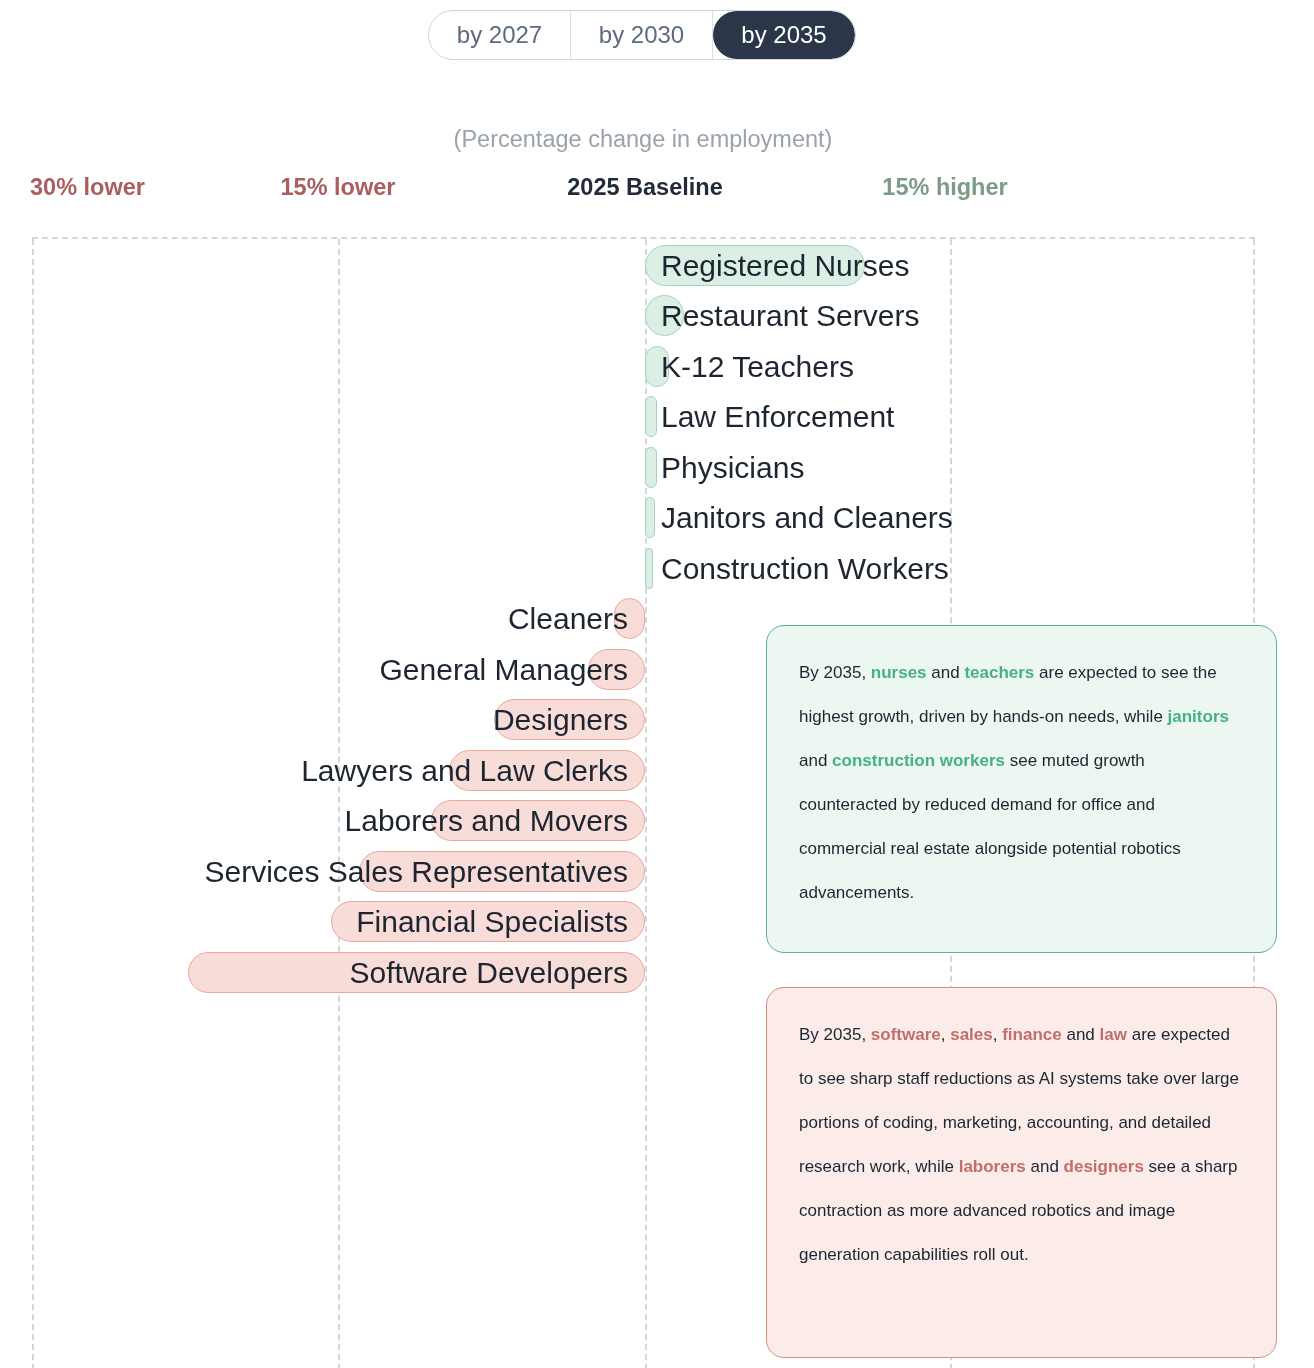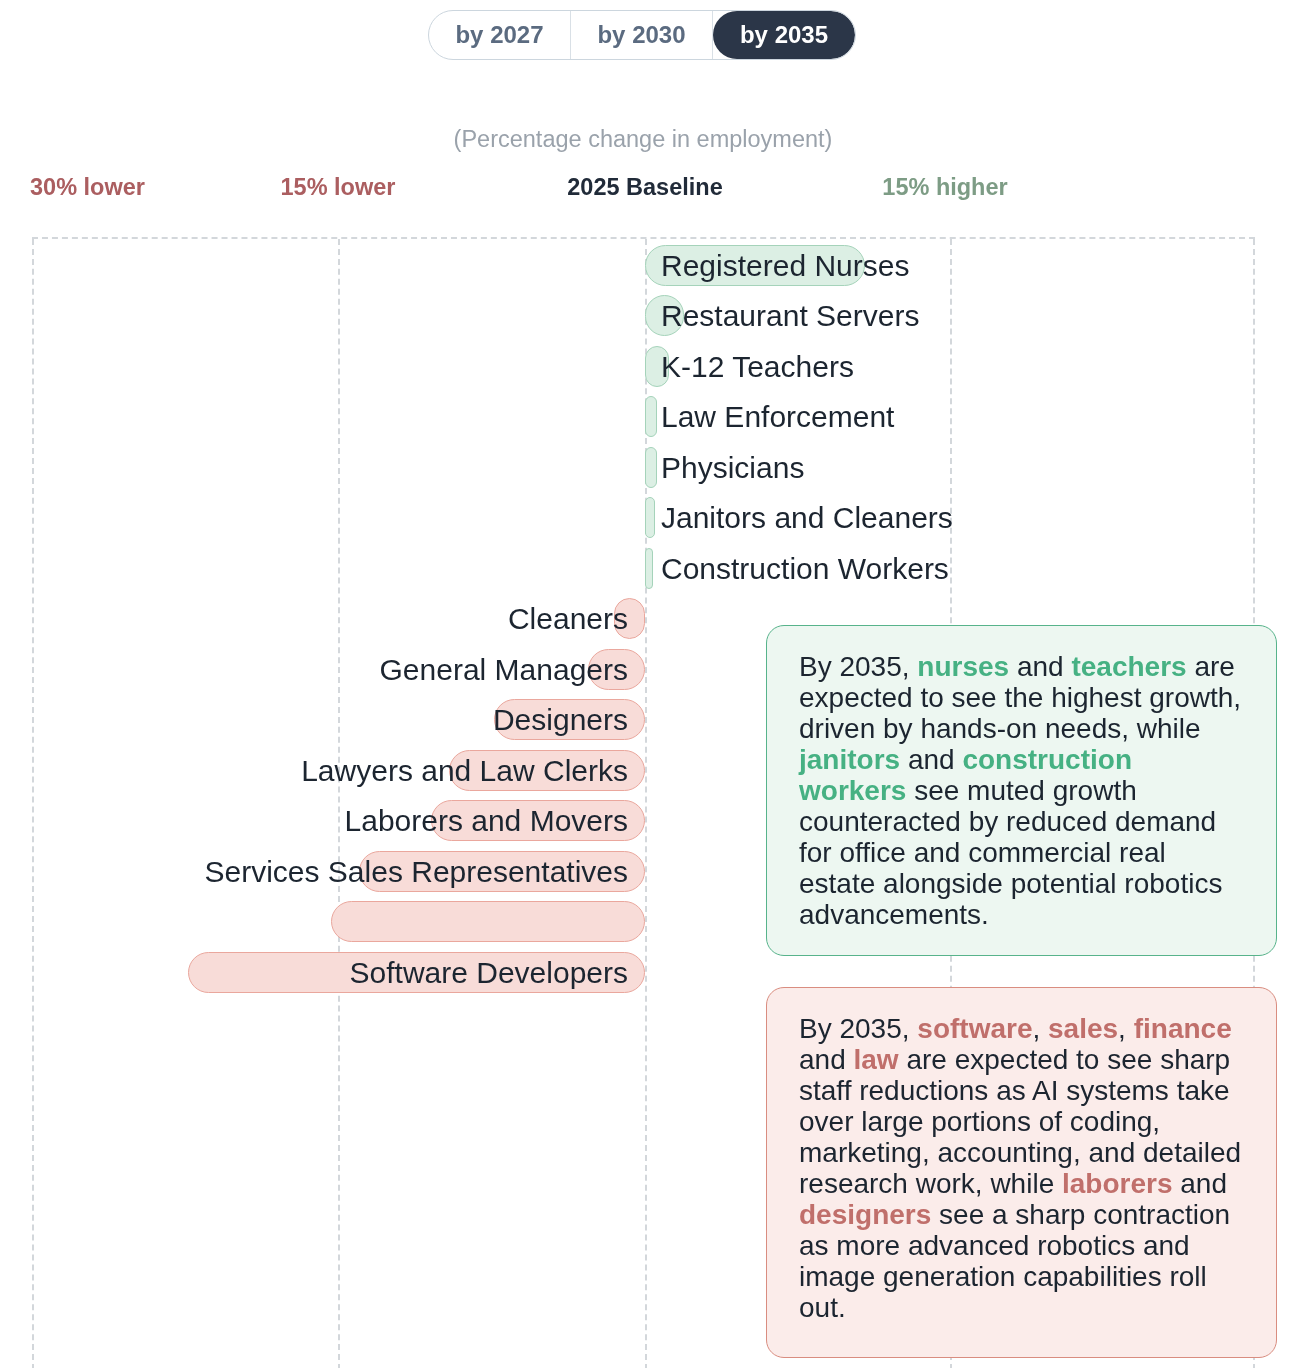--- a/index.html
+++ b/index.html
@@ -10,21 +10,21 @@
   }
 
   
   .toggle-group{
     position:absolute;left:428px;top:10px;height:50px;display:flex;
     border:1px solid #ccd6de;border-radius:26px;overflow:hidden;background:#fff;
     box-sizing:border-box;
   }
   .toggle-btn{
     min-width:142px;box-sizing:border-box;padding:0 24px;border:none;background:transparent;
-    font-family:"Liberation Sans", sans-serif;font-size:24px;font-weight:700;color:#5b6b80;
+    font-family:"Liberation Sans", sans-serif;font-size:24px;font-weight:400;color:#5b6b80;
     display:flex;align-items:center;justify-content:center;cursor:pointer;
     border-right:1px solid #d9e0e6;
   }
   .toggle-btn:last-child{border-right:none;}
   .toggle-btn.selected{
     background:#2b3648;color:#ffffff;border-radius:26px;border-right:none;
   }
 
   
   .subtitle{
@@ -55,21 +55,21 @@
   .bar.neg{background:#f8dcd8;border-color:#eaa79d;}
   .bar-label{
     position:absolute;font-size:30px;font-weight:500;color:#1c2530;
     white-space:nowrap;line-height:41px;
   }
 
   
   .note{
     position:absolute;left:766px;width:511px;box-sizing:border-box;
     border-radius:18px;border:1.5px solid;padding:25px 30px 25px 32px;
-    font-size:28px;line-height:31px;color:#1c2530;
+    font-size:17px;line-height:44px;color:#1c2530;
   }
   .note.growth{top:625px;min-height:328px;background:#edf7f1;border-color:#57b38b;}
   .note.decline{top:987px;min-height:371px;background:#fbecea;border-color:#d98d80;}
   .note .accent{font-weight:700;}
 </style>
 </head>
 <body>
 
 <div class="toggle-group" id="toggle-group">
     <button class="toggle-btn">by 2027</button>
@@ -110,18 +110,19 @@
     <div class="bar-label" style="top: 409.5px; right: 627px;">General Managers</div>
     <div class="bar neg" style="top: 460px; width: 150.96px; left: 462.04px;"></div>
     <div class="bar-label" style="top: 460px; right: 627px;">Designers</div>
     <div class="bar neg" style="top: 510.5px; width: 195.84px; left: 417.16px;"></div>
     <div class="bar-label" style="top: 510.5px; right: 627px;">Lawyers and Law Clerks</div>
     <div class="bar neg" style="top: 561px; width: 214.2px; left: 398.8px;"></div>
     <div class="bar-label" style="top: 561px; right: 627px;">Laborers and Movers</div>
     <div class="bar neg" style="top: 611.5px; width: 285.6px; left: 327.4px;"></div>
     <div class="bar-label" style="top: 611.5px; right: 627px;">Services Sales Representatives</div>
     <div class="bar neg" style="top: 662px; width: 314.16px; left: 298.84px;"></div>
+    <div class="bar-label" style="top: 662px; right: 627px;">Financial Specialists</div>
     <div class="bar neg" style="top: 712.5px; width: 456.96px; left: 156.04px;"></div>
     <div class="bar-label" style="top: 712.5px; right: 627px;">Software Developers</div>
   </div>
 
 <div class="note growth" id="note-growth"><span>By 2035, </span><span class="accent" style="color: rgb(70, 177, 131);">nurses</span><span> and </span><span class="accent" style="color: rgb(70, 177, 131);">teachers</span><span> are expected to see the highest growth, driven by hands-on needs, while </span><span class="accent" style="color: rgb(70, 177, 131);">janitors</span><span> and </span><span class="accent" style="color: rgb(70, 177, 131);">construction workers</span><span> see muted growth counteracted by reduced demand for office and commercial real estate alongside potential robotics advancements.</span></div>
 <div class="note decline" id="note-decline"><span>By 2035, </span><span class="accent" style="color: rgb(192, 111, 107);">software</span><span>, </span><span class="accent" style="color: rgb(192, 111, 107);">sales</span><span>, </span><span class="accent" style="color: rgb(192, 111, 107);">finance</span><span> and </span><span class="accent" style="color: rgb(192, 111, 107);">law</span><span> are expected to see sharp staff reductions as AI systems take over large portions of coding, marketing, accounting, and detailed research work, while </span><span class="accent" style="color: rgb(192, 111, 107);">laborers</span><span> and </span><span class="accent" style="color: rgb(192, 111, 107);">designers</span><span> see a sharp contraction as more advanced robotics and image generation capabilities roll out.</span></div>
 
 </body></html>

